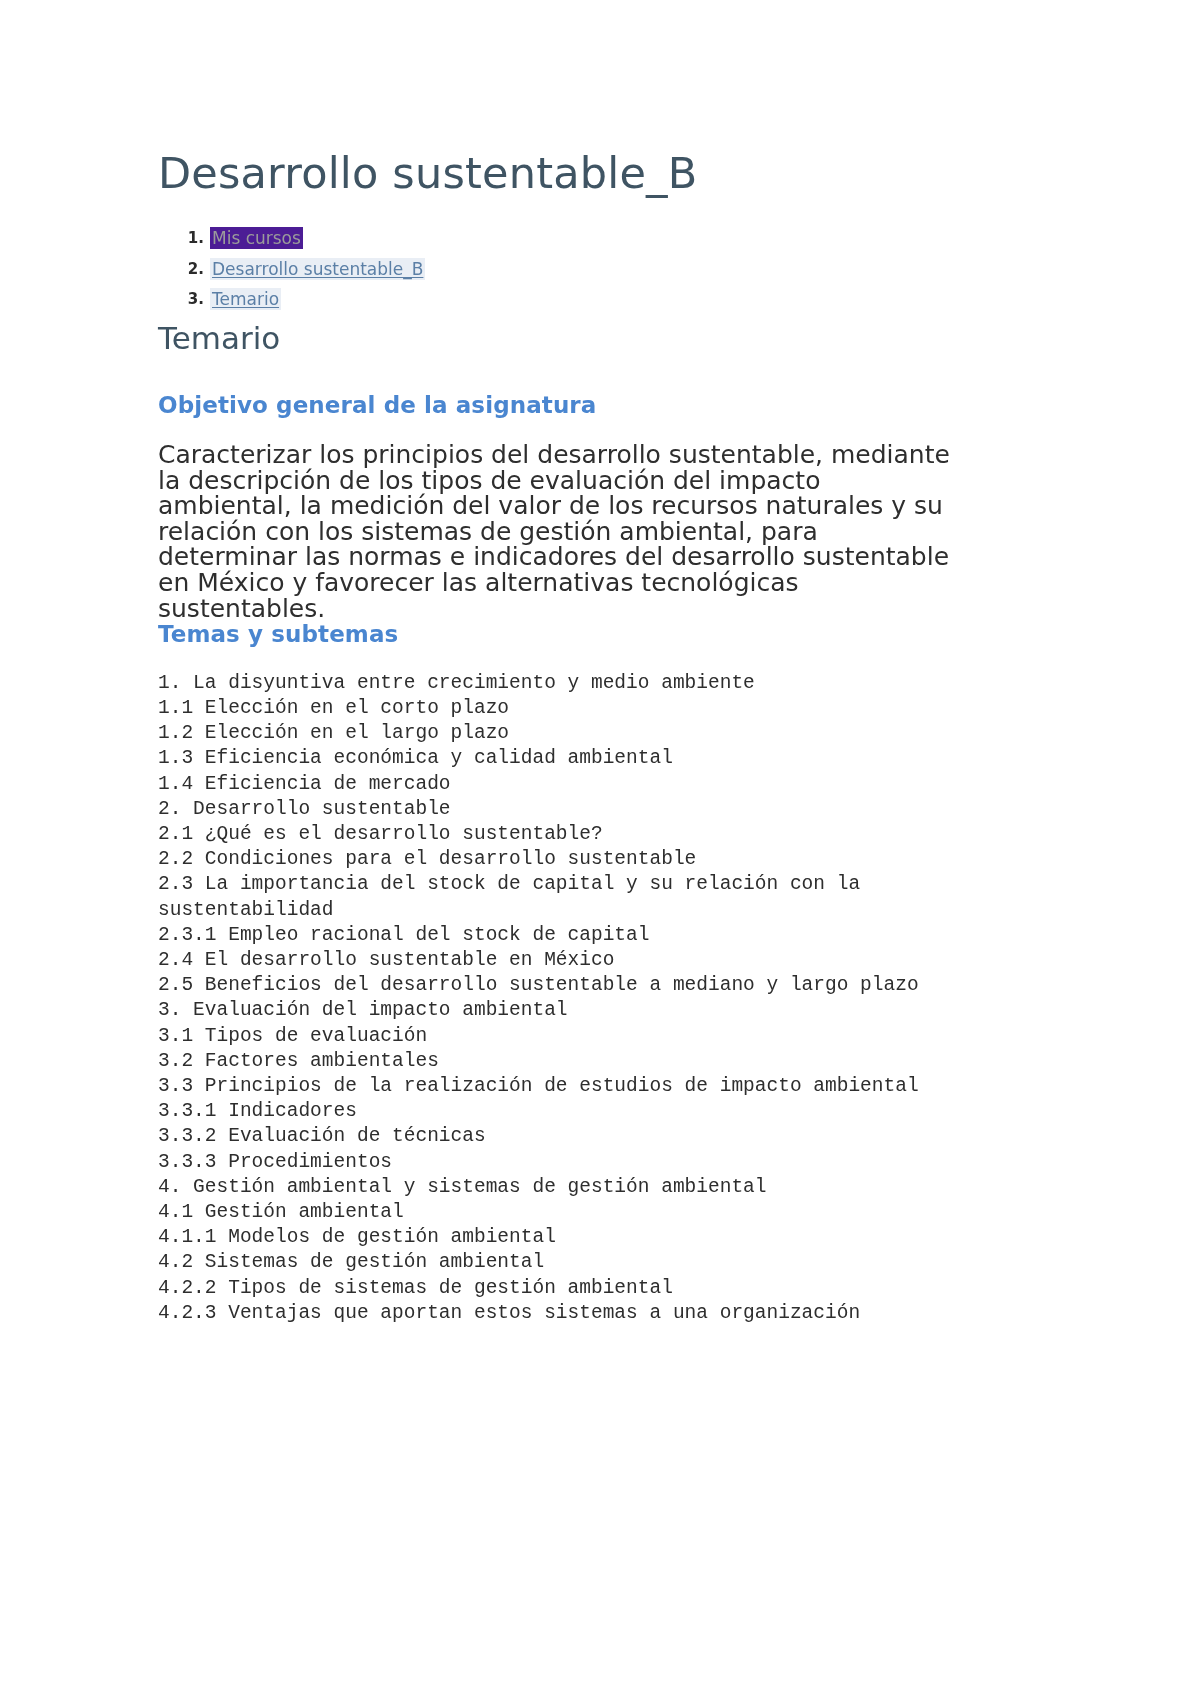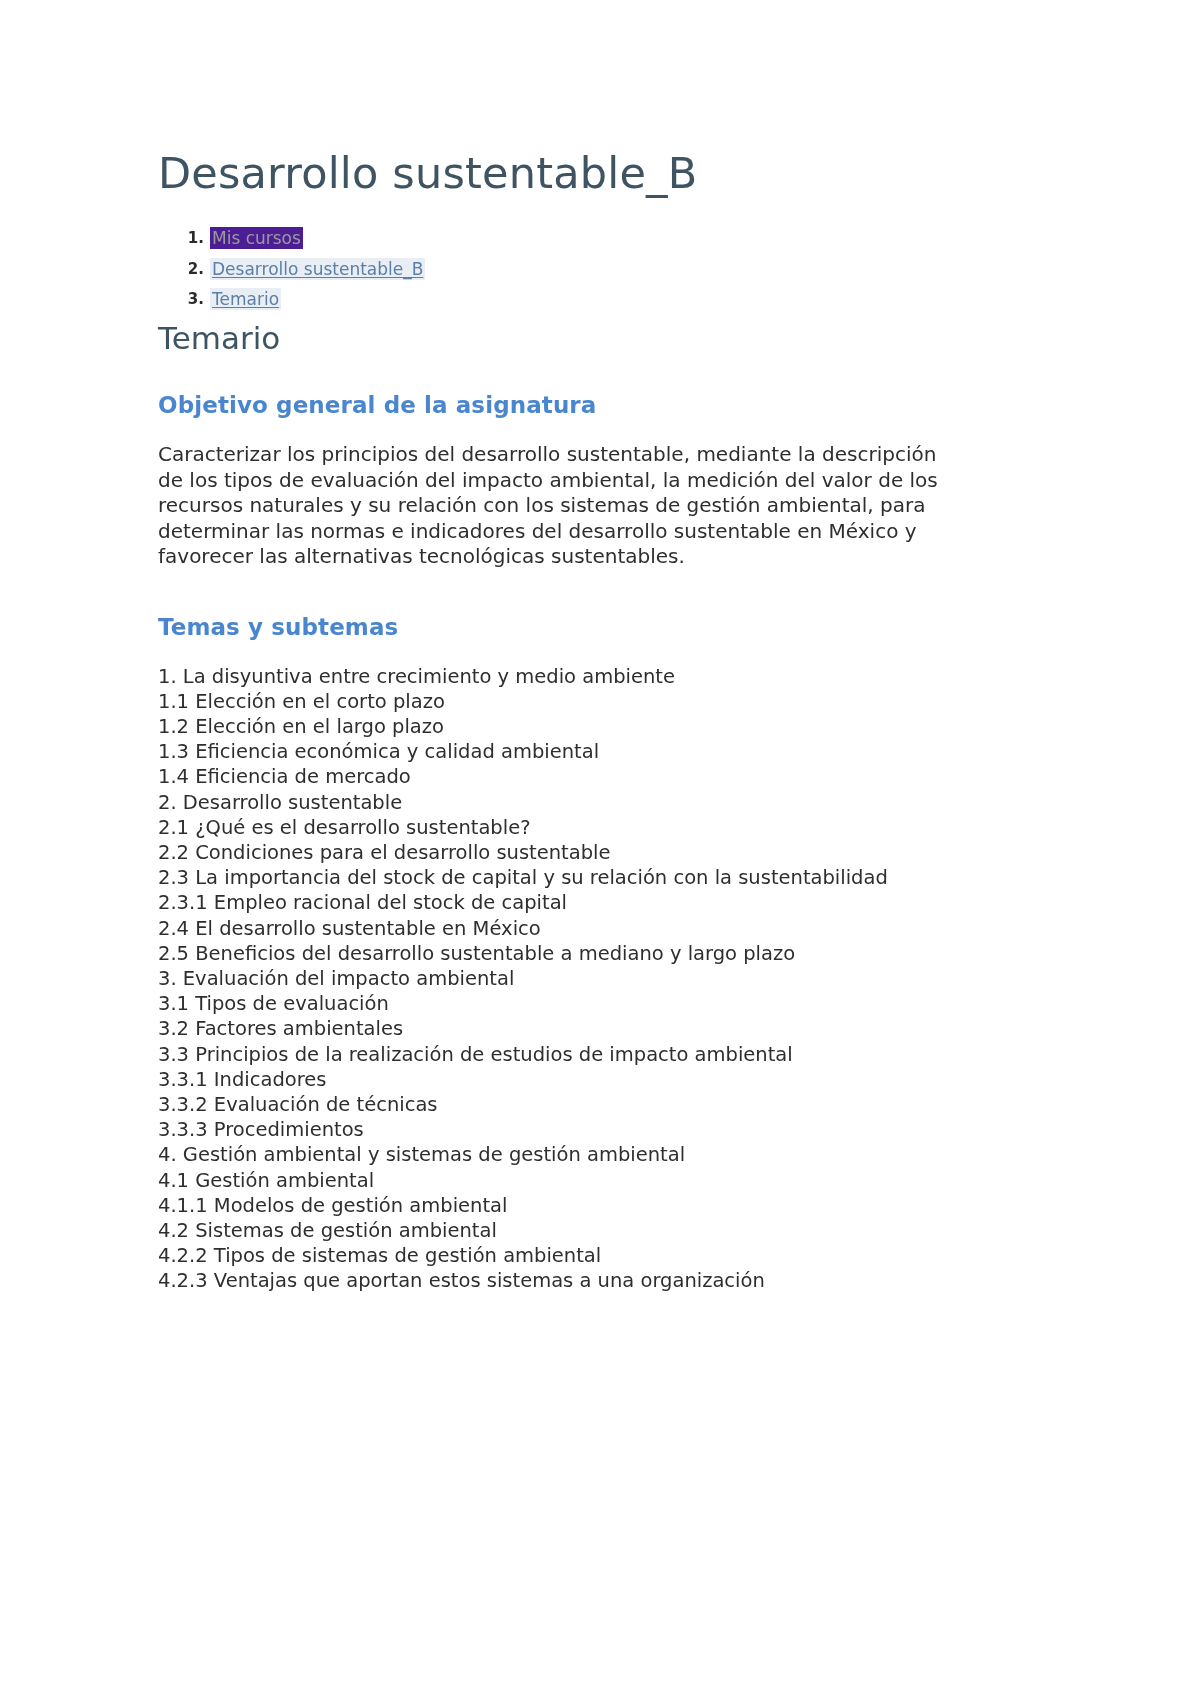--- a/index.html
+++ b/index.html
@@ -78,40 +78,40 @@
   }
   .blue-heading {
     font-size: 23px;
     font-weight: 700;
     color: #4a86d0;
     margin: 0 0 22px 0;
     line-height: 1.2;
     letter-spacing: 0.1px;
   }
   .blue-heading.second {
-    margin-top: 44px;
   }
   .body-paragraph {
-    font-size: 20px;
+    font-size: 25px;
     line-height: 25.6px;
     color: #2e2e2e;
     margin: 0;
     max-width: 800px;
   }
   .topic-list {
     margin: 22px 0 0 0;
     padding: 0;
     list-style: none;
   }
   .topic-list li {
     font-size: 19.5px;
     line-height: 25.2px;
     color: #2e2e2e;
     margin: 0;
     max-width: 830px;
+    font-family: Liberation Mono, monospace;
   }
 </style>
 </head>
 <body>
 
 <div class="page">
 
   <h1 class="doc-title">Desarrollo sustentable_B</h1>
 
   <ol class="breadcrumb">

